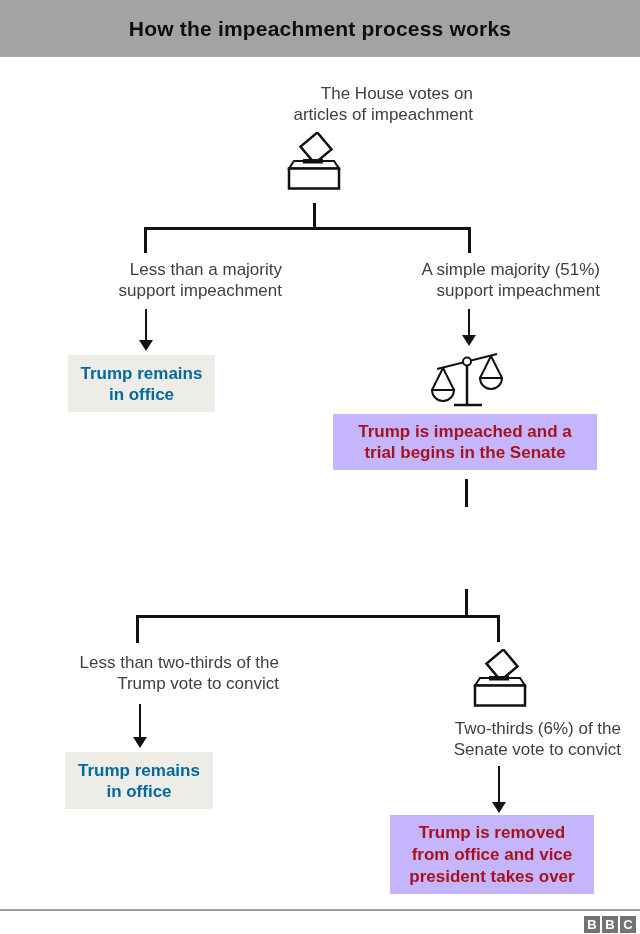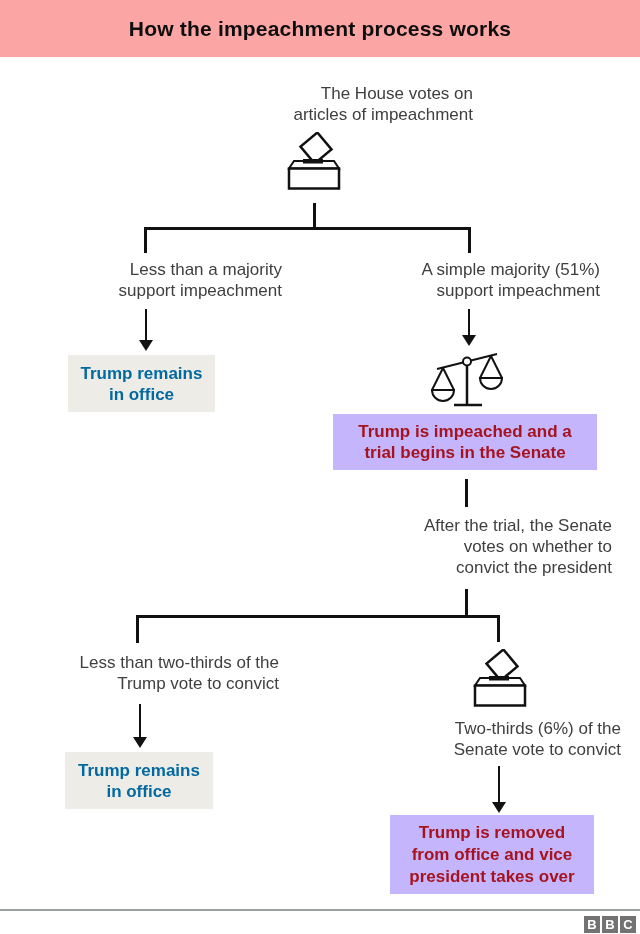--- a/index.html
+++ b/index.html
@@ -1,20 +1,20 @@
 <!DOCTYPE html>
 <html><head>
 <meta charset="utf-8">
 <style>
   html,body { margin:0; padding:0; background:#ffffff; }
   body { font-family:"Liberation Sans", sans-serif; }
   .canvas { position:relative; width:640px; height:934px; background:#ffffff; overflow:hidden; }
 
   .header { position:absolute; left:0; top:0; width:640px; height:57px;
-            background:#fca5a5; display:flex; align-items:center; justify-content:center; }
+            background:#a3a3a3; display:flex; align-items:center; justify-content:center; }
   .header .title { font-size:21px; font-weight:bold; color:#0e0e0e; letter-spacing:0.2px; }
 
   .label { position:absolute; text-align:right; font-size:17px; line-height:21px;
            color:#3f3f3f; white-space:pre-line; }
 
   .vline { position:absolute; width:3px; background:#111; }
   .hline { position:absolute; height:3px; background:#111; }
 
   .arrow { position:absolute; width:14px; display:flex; flex-direction:column; align-items:center; }
   .arrow .shaft { width:2px; background:#111; }
@@ -86,23 +86,20 @@
       <path d="M14 21 L3 43 L25 43 Z" fill="none" stroke="#111" stroke-width="2" stroke-linejoin="round"></path>
       <path d="M3 43 A11 11 0 0 0 25 43 Z" fill="#fff" stroke="#111" stroke-width="2"></path>
       <path d="M62 9 L51 31 L73 31 Z" fill="none" stroke="#111" stroke-width="2" stroke-linejoin="round"></path>
       <path d="M51 31 A11 11 0 0 0 73 31 Z" fill="#fff" stroke="#111" stroke-width="2"></path>
     </svg>
   </div>
   <div class="outcome red" style="left:333px; top:414px; width:264px; height:56px;">Trump is impeached and a
 trial begins in the Senate</div>
 
   <div class="vline" style="left:465px; top:479px; height:28px;"></div>
-  <div class="label" style="left:322px; top:515px; width:290px;">After the trial, the Senate
-votes on whether to
-convict the president</div>
   <div class="vline" style="left:465px; top:589px; height:28px;"></div>
 
   <div class="hline" style="left:136px; top:615px; width:364px;"></div>
   <div class="vline" style="left:136px; top:615px; height:28px;"></div>
   <div class="vline" style="left:497px; top:615px; height:27px;"></div>
 
   <div class="label" style="left:17px; top:652px; width:262px;">Less than two-thirds of the
 Trump vote to convict</div>
   <div class="arrow" style="left:133px; top:704px;">
     <div class="shaft" style="height:33px;"></div>

